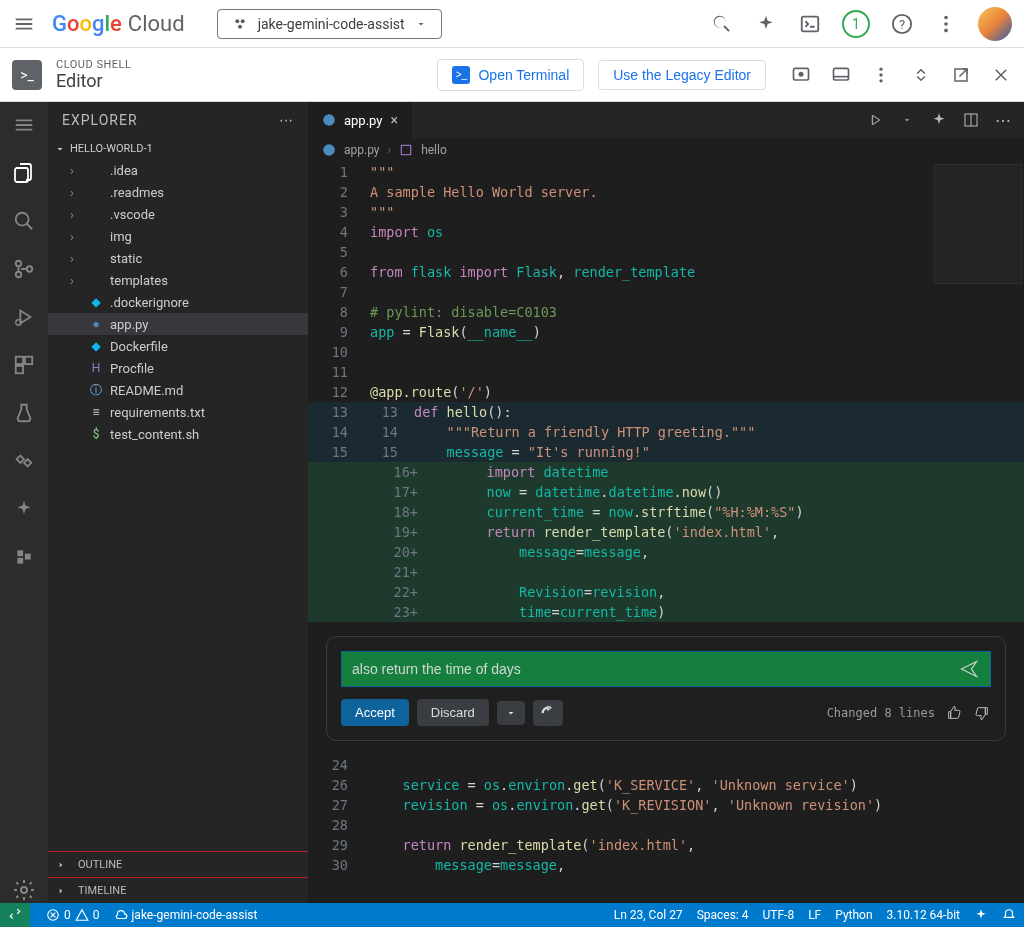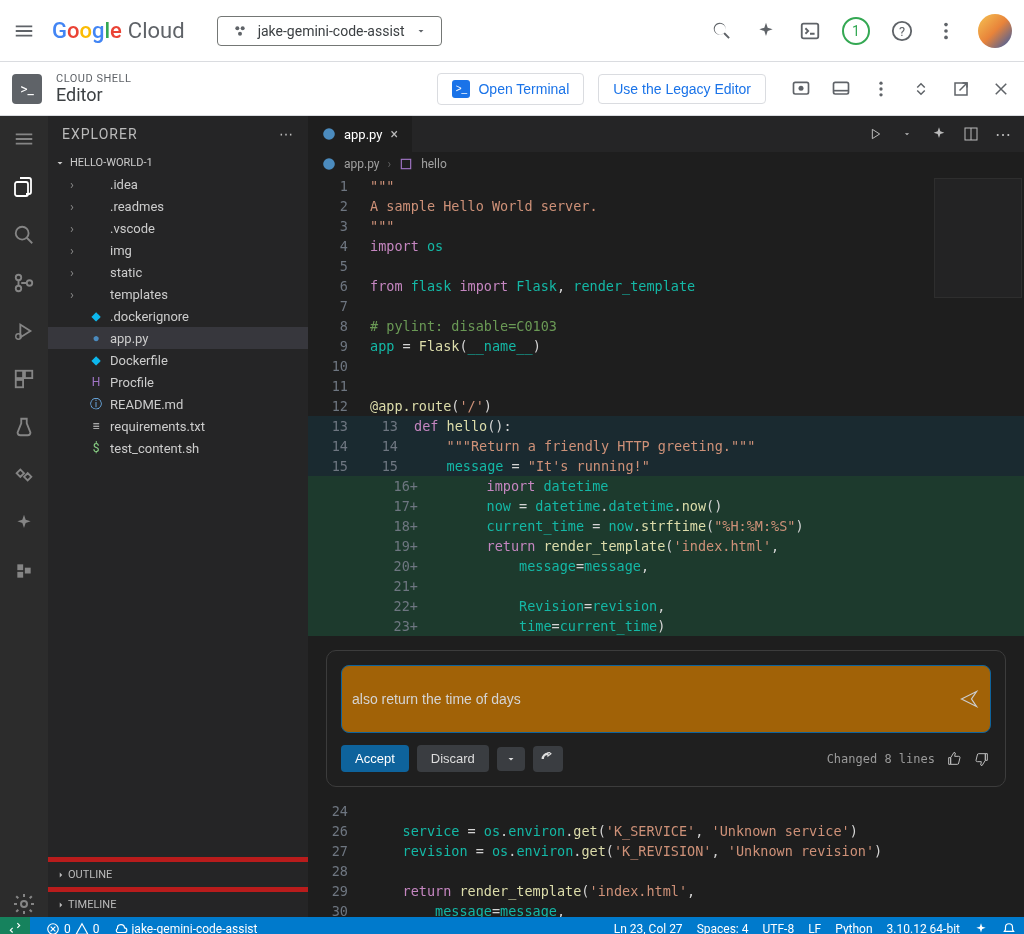--- a/index.html
+++ b/index.html
@@ -6,21 +6,21 @@
 body {
   font-family: -apple-system, BlinkMacSystemFont, "Segoe UI", Roboto, sans-serif;
   width: 1024px;
   height: 934px;
   overflow: hidden;
   background: #fff;
 }
 
 
 .top-header {
-  height: 62px;
+  height: 48px;
   display: flex;
   align-items: center;
   padding: 0 12px;
   border-bottom: 1px solid #dadce0;
   gap: 8px;
 }
 .hamburger-icon { width: 24px; height: 24px; cursor: pointer; color: #5f6368; display:flex; align-items:center; justify-content:center; }
 .logo-area { display: flex; align-items: center; gap: 6px; margin-left: 8px; }
 .google-logo {
   font-size: 22px; font-weight: 500;
@@ -106,22 +106,22 @@
 .tree-item .chev { width:12px; color:#888; }
 .tree-item .ficon { width:16px; height:16px; display:flex; align-items:center; justify-content:center; font-size:12px; }
 .fico-folder { color:#888; }
 .fico-py { color:#4B8BBE; }
 .fico-docker { color:#0db7ed; }
 .fico-h { color:#a074c4; }
 .fico-info { color:#75beff; }
 .fico-txt { color:#ccc; }
 .fico-sh { color:#89d185; }
 .sidebar-section {
-  border-top:5px solid #b91c1c; padding:6px 8px; color:#bbb;
-  font-size:11px; display:flex; align-items:center; gap:2px; cursor:pointer;
+  border-top:1px solid #b91c1c; padding:6px 8px; color:#bbb;
+  font-size:11px; display:flex; align-items:center; gap:12px; cursor:pointer;
 }
 
 
 .main-editor { flex:1; display:flex; flex-direction:column; background:#1e1e1e; position:relative; }
 .tabs-row {
   height:36px; background:#252526; display:flex; align-items:stretch;
 }
 .tab {
   display:flex; align-items:center; gap:8px; padding:0 14px; font-size:13px;
   color:#969696; background:#2d2d2d; border-right:1px solid #252526; cursor:pointer;
@@ -172,22 +172,22 @@
 .diff-context { background:#1a2a30; }
 .diff-block .code { flex:1; }
 
 
 .ai-panel {
   margin:14px 18px; border:1px solid #3c3c3c; border-radius:10px;
   padding:14px; background:#1f1f1f;
 }
 .ai-input-wrap {
   display:flex; align-items:center; gap:10px;
-  border:1px solid #0e639c; border-radius:8px; padding:22px 10px;
-  background:#a16207;
+  border:1px solid #0e639c; border-radius:0; padding:6px 10px;
+  background:#15803d;
 }
 .ai-input {
   flex:1; background:transparent; border:none; outline:none;
   color:#d4d4d4; font-size:14px;
 }
 .ai-input::selection { background:#264f78; }
 .ai-send { color:#ccc; cursor:pointer; width:22px; height:22px; display:flex; align-items:center; justify-content:center; }
 .ai-buttons-row { display:flex; align-items:center; gap:8px; margin-top:12px; }
 .ai-btn {
   padding:6px 14px; border-radius:4px; font-size:13px; cursor:pointer;

